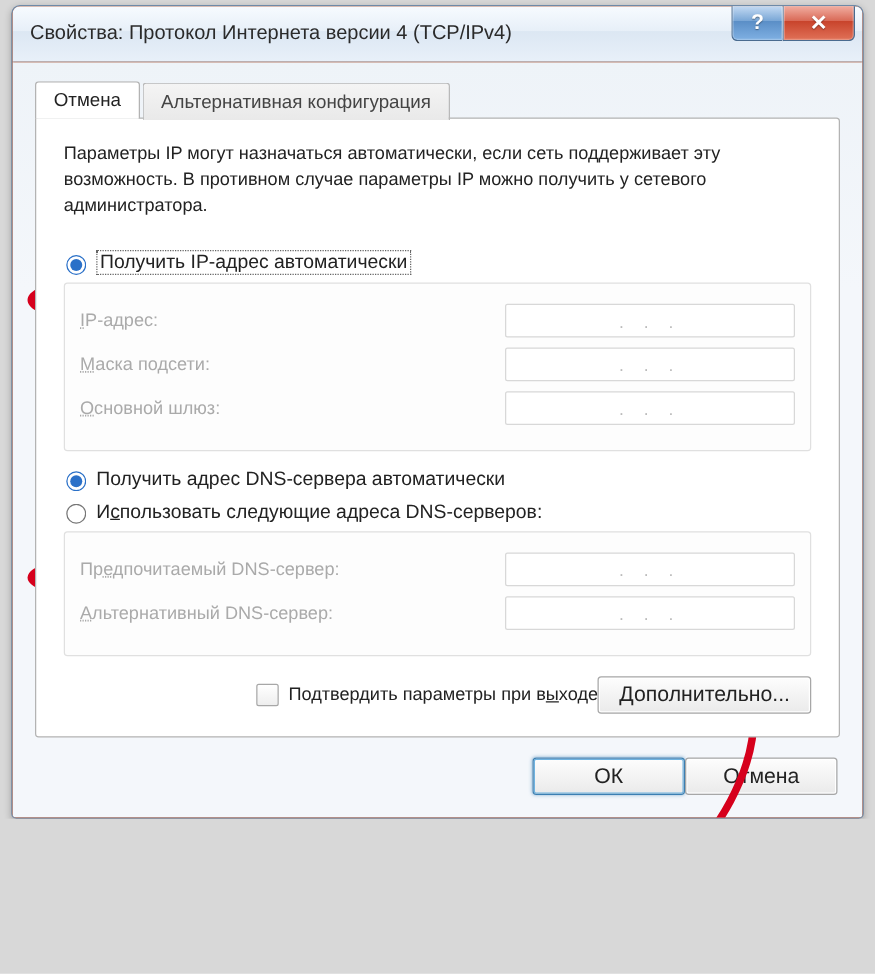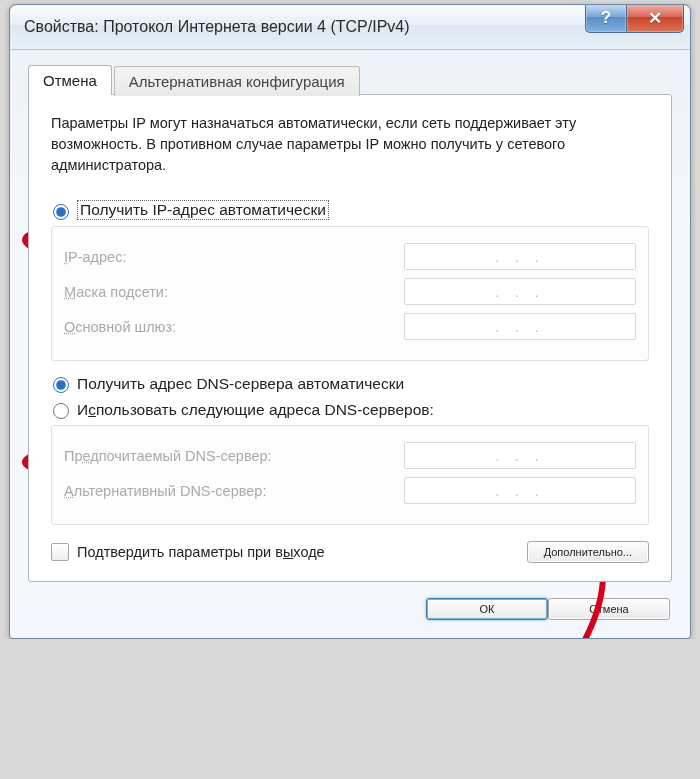--- a/index.html
+++ b/index.html
@@ -159,38 +159,38 @@
     display: flex;
     align-items: center;
     justify-content: center;
     color: #bbb;
     font-size: 14px;
     letter-spacing: 6px;
   }
   .confirm-row {
     display: flex;
     align-items: center;
-    justify-content: space-between;
+    justify-content: flex-end;
     margin-top: 16px;
   }
   .chk-wrap { display:flex; align-items:center; gap:8px; }
   .chk {
     width: 16px;
     height: 16px;
     border: 1px solid #a7a7a7;
     background: linear-gradient(#fff,#eee);
     display:inline-block;
     border-radius:2px;
   }
   .btn {
     padding: 4px 16px;
     background: linear-gradient(#fdfdfd,#eaeaea);
     border: 1px solid #a7a7a7;
     border-radius: 3px;
-    font-size: 11px;
+    font-size: 17px;
     min-width: 88px;
     text-align: center;
     box-shadow: 0 0 0 1px #fff inset;
   }
   .btn-default {
     border-color: #3c7fb1;
     box-shadow: 0 0 0 1px #6fb3e0 inset, 0 0 3px rgba(60,127,177,.6);
   }
   .bottom-btns {
     display: flex;

